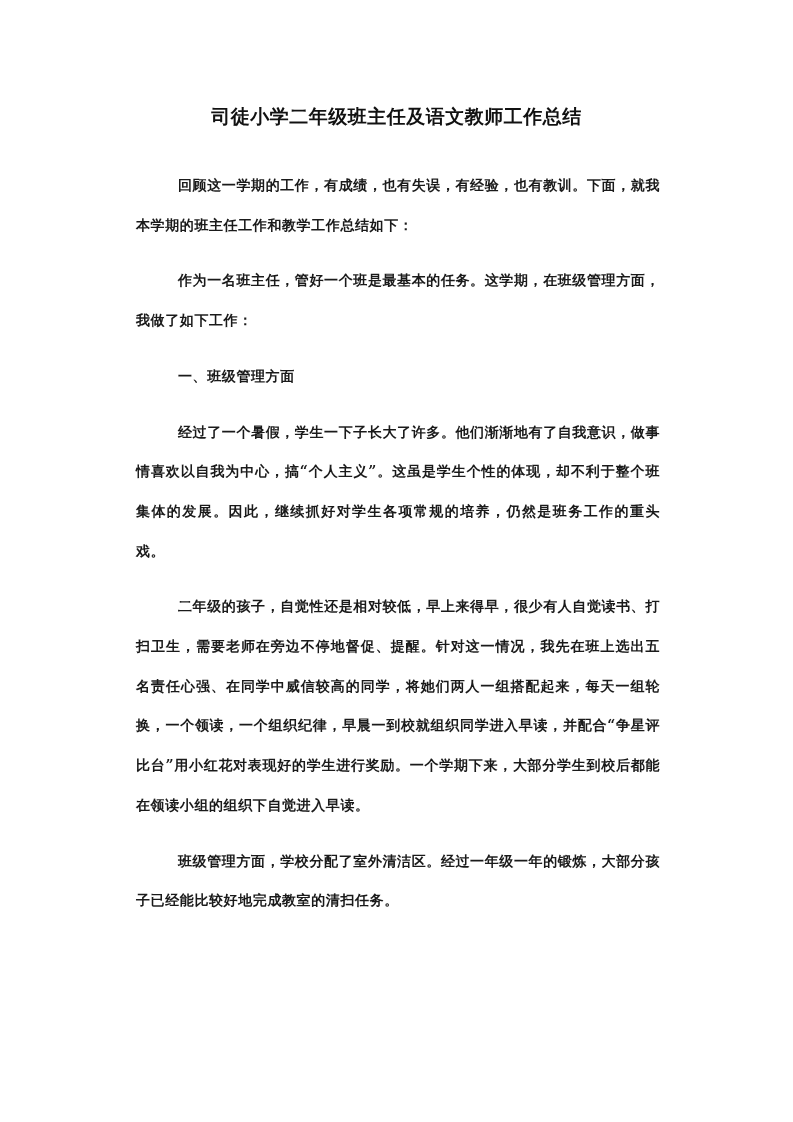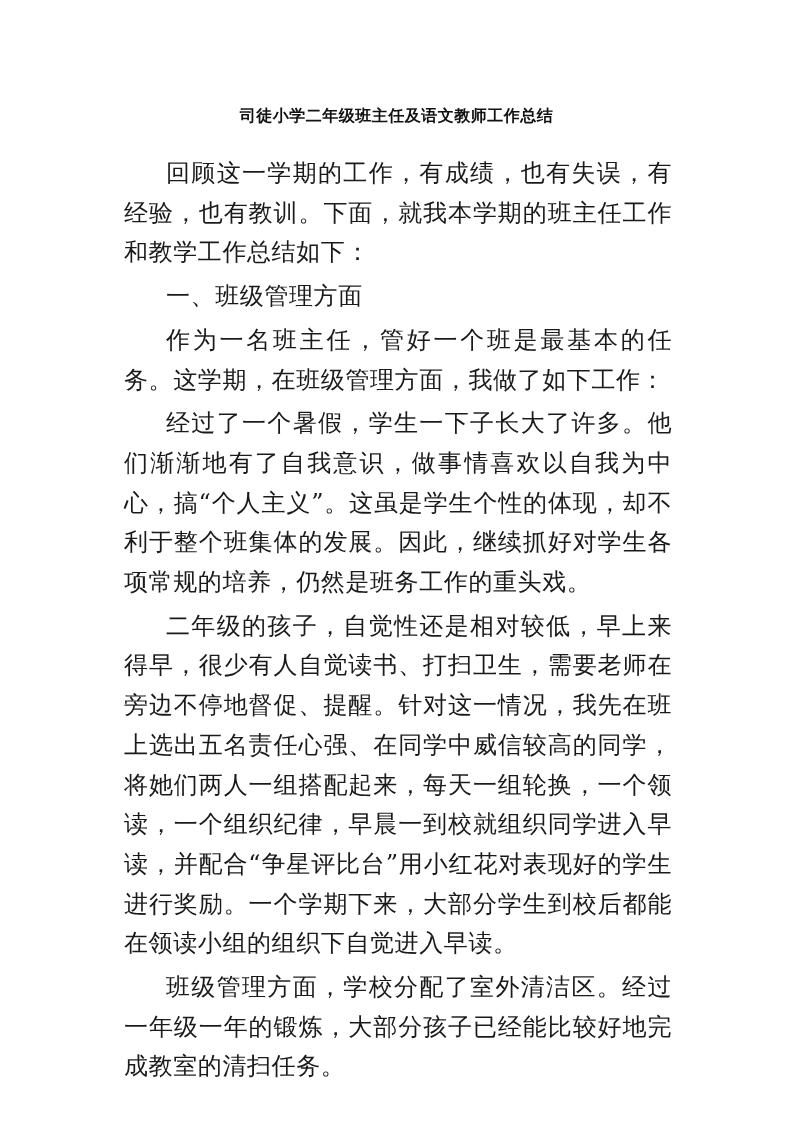--- a/index.html
+++ b/index.html
@@ -1,32 +1,32 @@
 <!DOCTYPE html>
 <html><head>
 <meta charset="utf-8">
 <style>
   html, body { margin: 0; padding: 0; background: #ffffff; }
   body { width: 793px; height: 1122px; position: relative; overflow: hidden;
          font-family: "DejaVu Serif", "Liberation Serif", serif; color: #1a1a1a; }
   .page { position: absolute; left: 0; top: 0; width: 793px; height: 1122px; background: #fff; }
   .title { position: absolute; top: 100px; left: 0; width: 793px; text-align: center;
            font-family: "DejaVu Sans", "Liberation Sans", sans-serif; font-weight: bold;
-           font-size: 16px; line-height: 32px; color: #111; letter-spacing: 0.5px; }
+           font-size: 19px; line-height: 32px; color: #111; letter-spacing: 0.5px; }
   .body { position: absolute; top: 150px; left: 120px; width: 556px; }
-  .para { margin: 4px; font-size: 24px; line-height: 39.7px; text-indent: 42px;
-          text-align: justify; word-break: break-all; letter-spacing: 0.6px; }
+  .para { margin: 16px; font-size: 14px; line-height: 39.7px; text-indent: 42px;
+          text-align: justify; word-break: break-all; letter-spacing: 0.6px; font-weight: bold; }
   .para.sub { text-indent: 38px; }
 </style>
 </head>
 <body>
 
 <div class="page">
   <div class="title">司徒小学二年级班主任及语文教师工作总结</div>
   <div class="body">
     <p class="para">回顾这一学期的工作，有成绩，也有失误，有经验，也有教训。下面，就我本学期的班主任工作和教学工作总结如下：</p>
+    <p class="para">作为一名班主任，管好一个班是最基本的任务。这学期，在班级管理方面，我做了如下工作：</p>
     <p class="para">一、班级管理方面</p>
-    <p class="para">作为一名班主任，管好一个班是最基本的任务。这学期，在班级管理方面，我做了如下工作：</p>
     <p class="para">经过了一个暑假，学生一下子长大了许多。他们渐渐地有了自我意识，做事情喜欢以自我为中心，搞“个人主义”。这虽是学生个性的体现，却不利于整个班集体的发展。因此，继续抓好对学生各项常规的培养，仍然是班务工作的重头戏。</p>
     <p class="para">二年级的孩子，自觉性还是相对较低，早上来得早，很少有人自觉读书、打扫卫生，需要老师在旁边不停地督促、提醒。针对这一情况，我先在班上选出五名责任心强、在同学中威信较高的同学，将她们两人一组搭配起来，每天一组轮换，一个领读，一个组织纪律，早晨一到校就组织同学进入早读，并配合“争星评比台”用小红花对表现好的学生进行奖励。一个学期下来，大部分学生到校后都能在领读小组的组织下自觉进入早读。</p>
     <p class="para">班级管理方面，学校分配了室外清洁区。经过一年级一年的锻炼，大部分孩子已经能比较好地完成教室的清扫任务。</p>
   </div>
 </div>
 
 </body></html>

